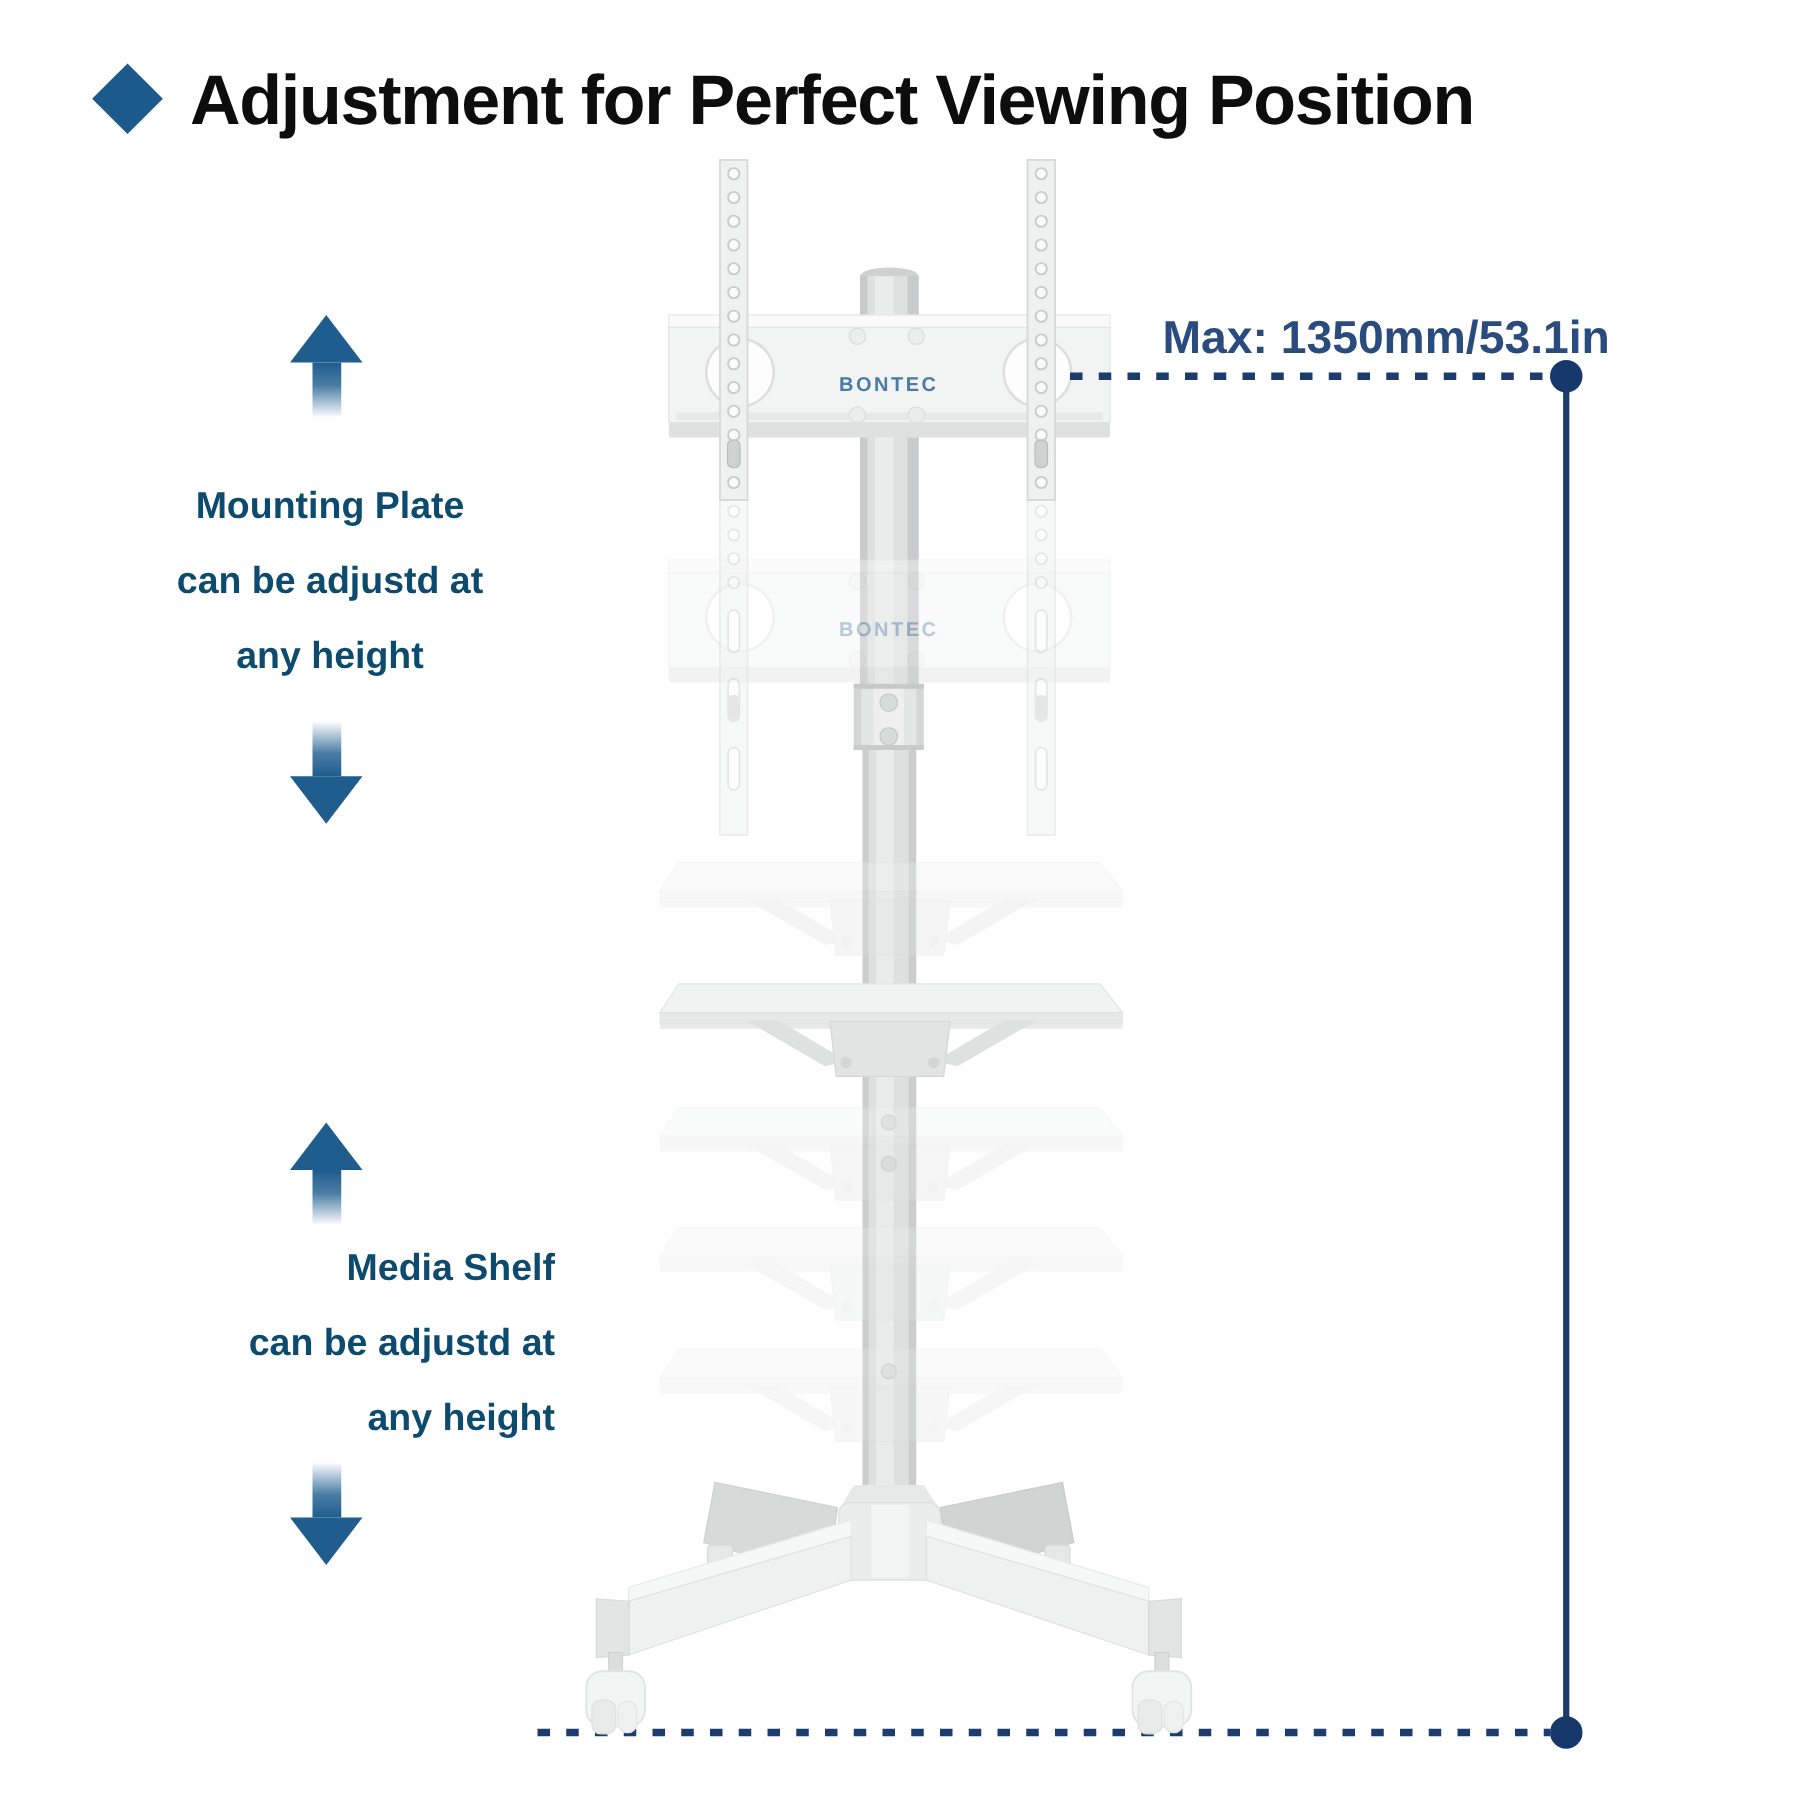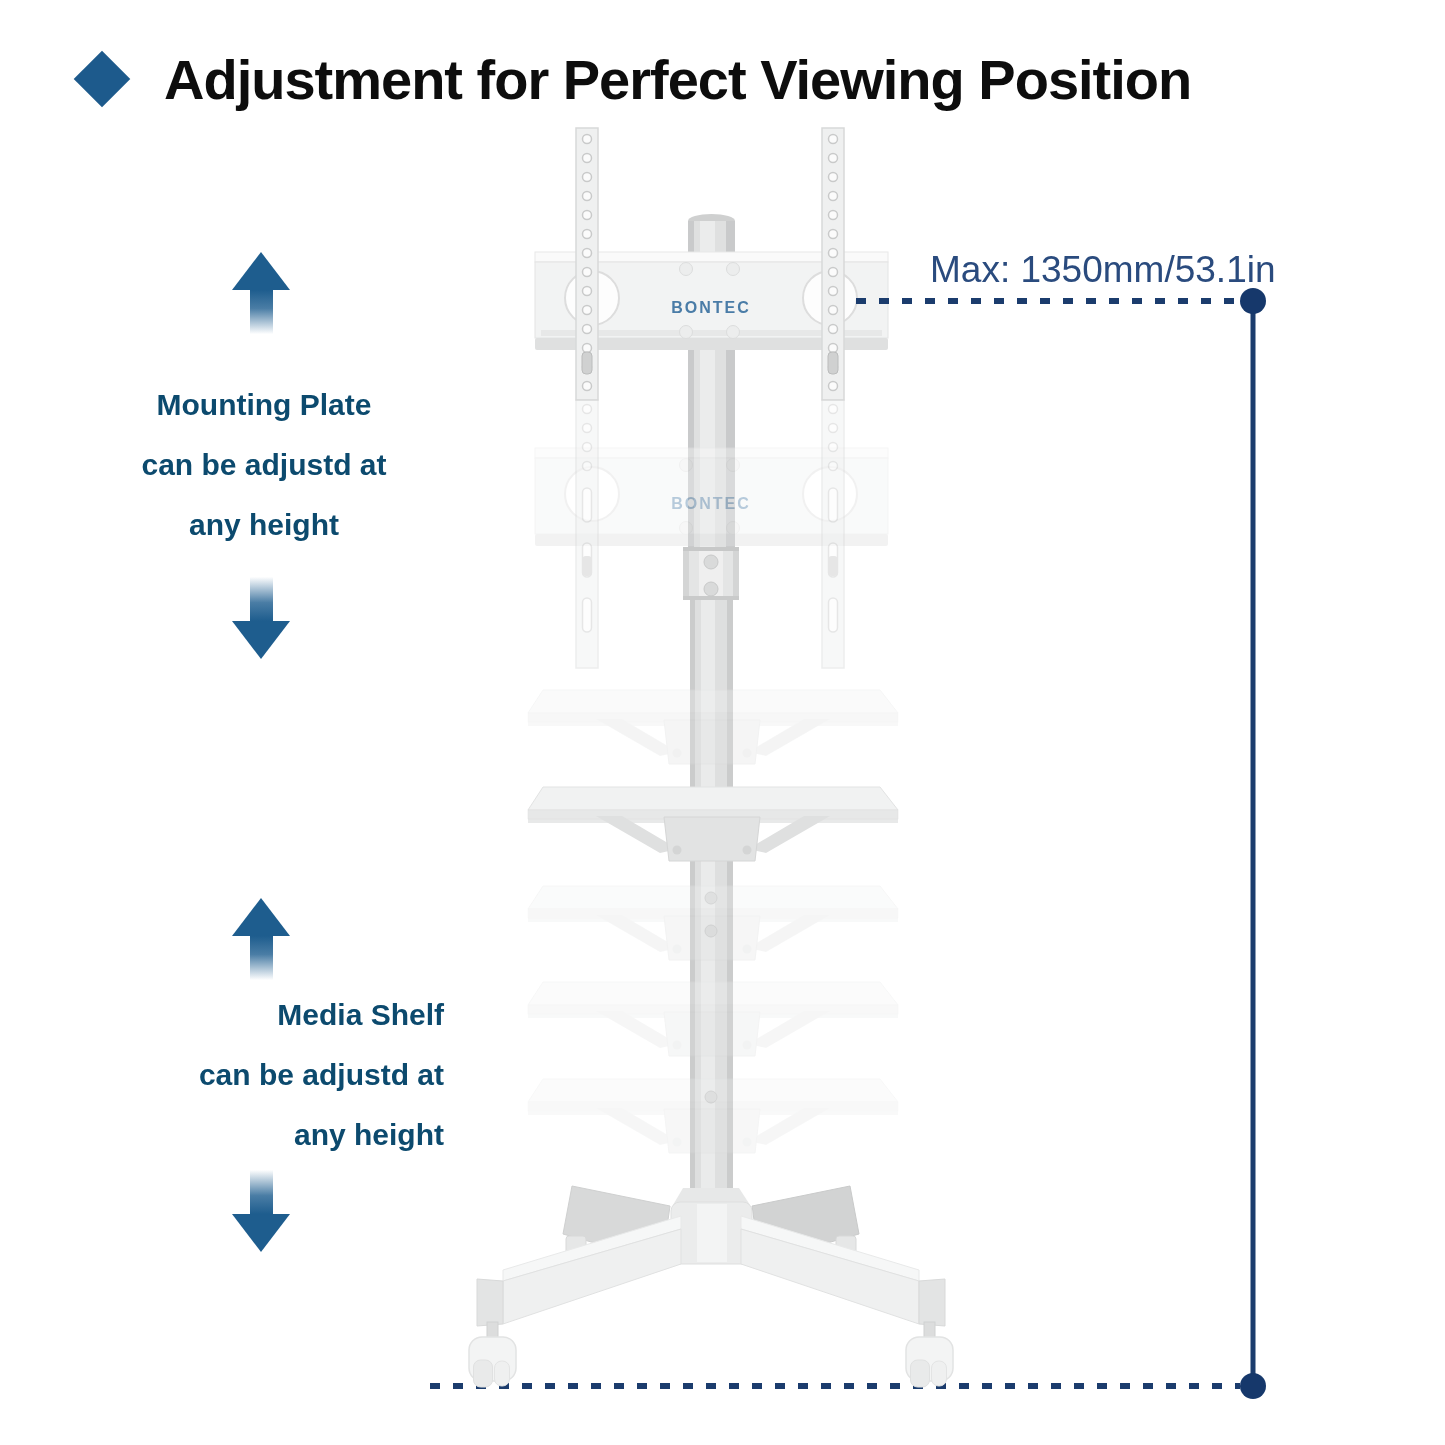--- a/index.html
+++ b/index.html
@@ -3,41 +3,41 @@
 <meta charset="utf-8">
 <style>
   html,body{margin:0;padding:0;background:#ffffff;}
   .canvas{
     position:relative;width:1445px;height:1445px;background:#ffffff;overflow:hidden;
     font-family:"Liberation Sans", sans-serif;
   }
   
   .title-row{position:absolute;left:76px;top:44px;display:flex;align-items:center;height:70px;}
   .diamond{width:40px;height:40px;background:#1d5a8c;transform:rotate(45deg);margin:0 30px 0 6px;flex:0 0 auto;}
-  .title-row h1{margin:12px;font-size:56px;font-weight:700;letter-spacing:-1px;color:#0d0d0d;white-space:nowrap;}
+  .title-row h1{margin:0;font-size:56px;font-weight:700;letter-spacing:-1px;color:#0d0d0d;white-space:nowrap;}
   
   .ann-block{position:absolute;left:84px;width:360px;text-align:center;
     font-size:30px;font-weight:700;color:#0c4a6e;line-height:60px;}
   .ann-block-1{top:375px;}
   .ann-block-2{top:985px;text-align:right;}
   
   .arrow{position:absolute;left:232px;width:58px;display:flex;flex-direction:column;align-items:center;}
   .arrow-up-1{top:252px;}
   .arrow-down-1{top:575px;}
   .arrow-up-2{top:898px;}
   .arrow-down-2{top:1168px;}
   .tri-up{width:0;height:0;border-left:29px solid transparent;border-right:29px solid transparent;
     border-bottom:38px solid #1e5d8e;}
   .tri-down{width:0;height:0;border-left:29px solid transparent;border-right:29px solid transparent;
     border-top:38px solid #1e5d8e;}
   .shaft-fade-down{width:23px;height:46px;background:linear-gradient(to bottom,#1e5d8e 0%,#4a7da5 40%,rgba(255,255,255,0) 96%);}
   .shaft-fade-up{width:23px;height:46px;background:linear-gradient(to top,#1e5d8e 0%,#4a7da5 40%,rgba(255,255,255,0) 96%);}
   
   .max-label{position:absolute;left:930px;top:248px;width:316px;text-align:center;
-    font-size:37px;font-weight:400;color:#2a4b7e;line-height:44px;white-space:nowrap;}
+    font-size:37px;font-weight:700;color:#2a4b7e;line-height:44px;white-space:nowrap;}
   
   .stand-svg{position:absolute;left:0;top:0;width:1445px;height:1445px;}
   .logo-text{font-family:"Liberation Sans",sans-serif;font-size:16px;font-weight:700;letter-spacing:2px;fill:#4a7ca7;}
 </style>
 </head>
 <body>
 
 <div class="canvas">
 
   <svg class="stand-svg" viewBox="0 0 1445 1445">

